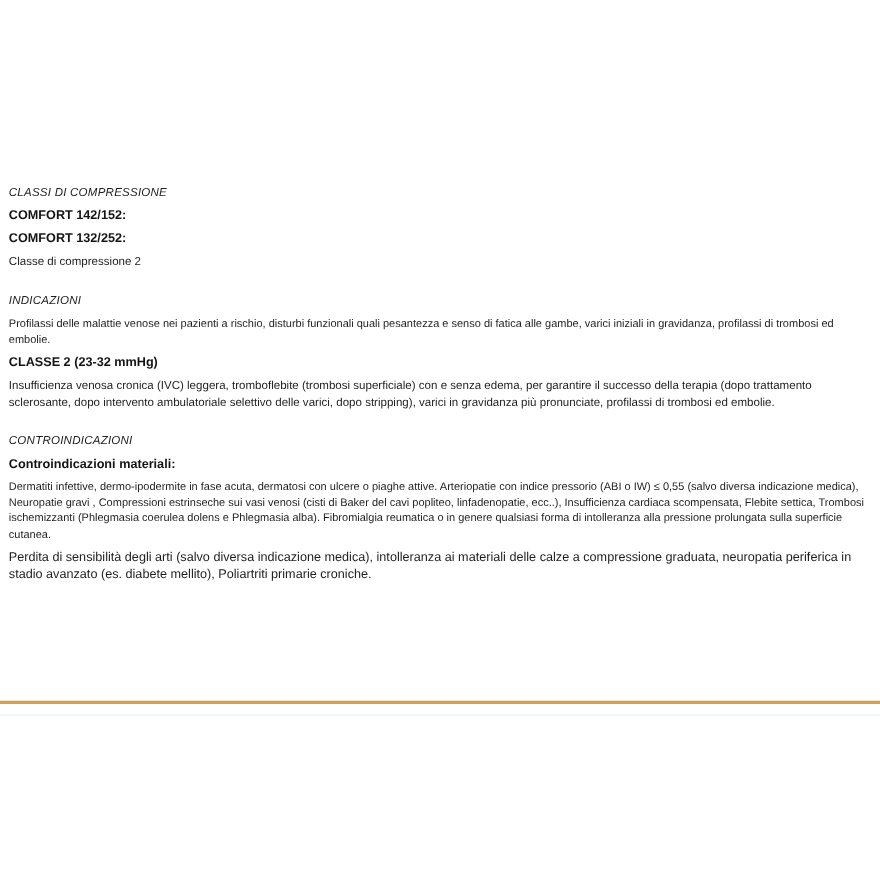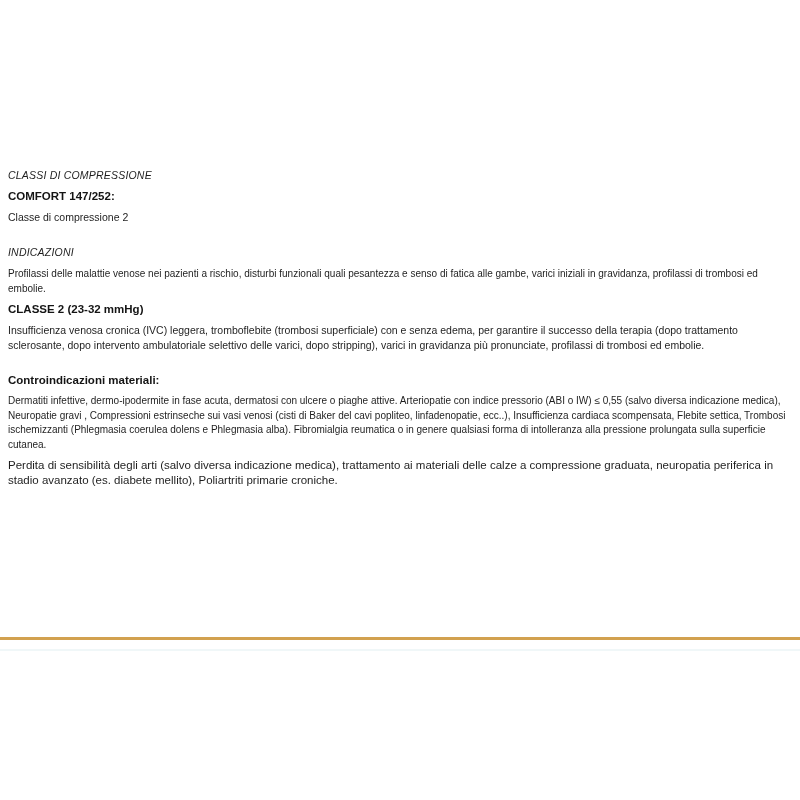--- a/index.html
+++ b/index.html
@@ -76,35 +76,37 @@
 </style>
 </head>
 <body>
 
 <div class="page">
 
   <main class="doc">
 
     <section>
       <h3 class="sec-heading">CLASSI DI COMPRESSIONE</h3>
-      <p class="sub-bold">COMFORT 147/252:</p>
+      <p class="sub-bold">COMFORT 142/152:</p>
+      <p class="sub-bold">COMFORT 132/252:</p>
       <p class="body-text">Classe di compressione 2</p>
     </section>
 
     <section>
       <h3 class="sec-heading">INDICAZIONI</h3>
       <p class="body-text t-classe1">Profilassi delle malattie venose nei pazienti a rischio, disturbi funzionali quali pesantezza e senso di fatica alle gambe, varici iniziali in gravidanza, profilassi di trombosi ed embolie.</p>
       <p class="sub-bold">CLASSE 2 (23-32 mmHg)</p>
       <p class="body-text t-classe2">Insufficienza venosa cronica (IVC) leggera, tromboflebite (trombosi superficiale) con e senza edema, per garantire il successo della terapia (dopo trattamento sclerosante, dopo intervento ambulatoriale selettivo delle varici, dopo stripping), varici in gravidanza più pronunciate, profilassi di trombosi ed embolie.</p>
     </section>
 
     <section>
+      <h3 class="sec-heading">CONTROINDICAZIONI</h3>
       <p class="sub-bold">Controindicazioni materiali:</p>
       <p class="body-text t-assolute">Dermatiti infettive, dermo-ipodermite in fase acuta, dermatosi con ulcere o piaghe attive. Arteriopatie con indice pressorio (ABI o IW) ≤ 0,55 (salvo diversa indicazione medica), Neuropatie gravi , Compressioni estrinseche sui vasi venosi (cisti di Baker del cavi popliteo, linfadenopatie, ecc..), Insufficienza cardiaca scompensata, Flebite settica, Trombosi ischemizzanti (Phlegmasia coerulea dolens e Phlegmasia alba). Fibromialgia reumatica o in genere qualsiasi forma di intolleranza alla pressione prolungata sulla superficie cutanea.</p>
-      <p class="body-text t-relative">Perdita di sensibilità degli arti (salvo diversa indicazione medica), trattamento ai materiali delle calze a compressione graduata, neuropatia periferica in stadio avanzato (es. diabete mellito), Poliartriti primarie croniche.</p>
+      <p class="body-text t-relative">Perdita di sensibilità degli arti (salvo diversa indicazione medica), intolleranza ai materiali delle calze a compressione graduata, neuropatia periferica in stadio avanzato (es. diabete mellito), Poliartriti primarie croniche.</p>
     </section>
 
   </main>
 
   <div class="divider-gold"></div>
   <div class="divider-faint"></div>
 
 </div>
 
 </body></html>

